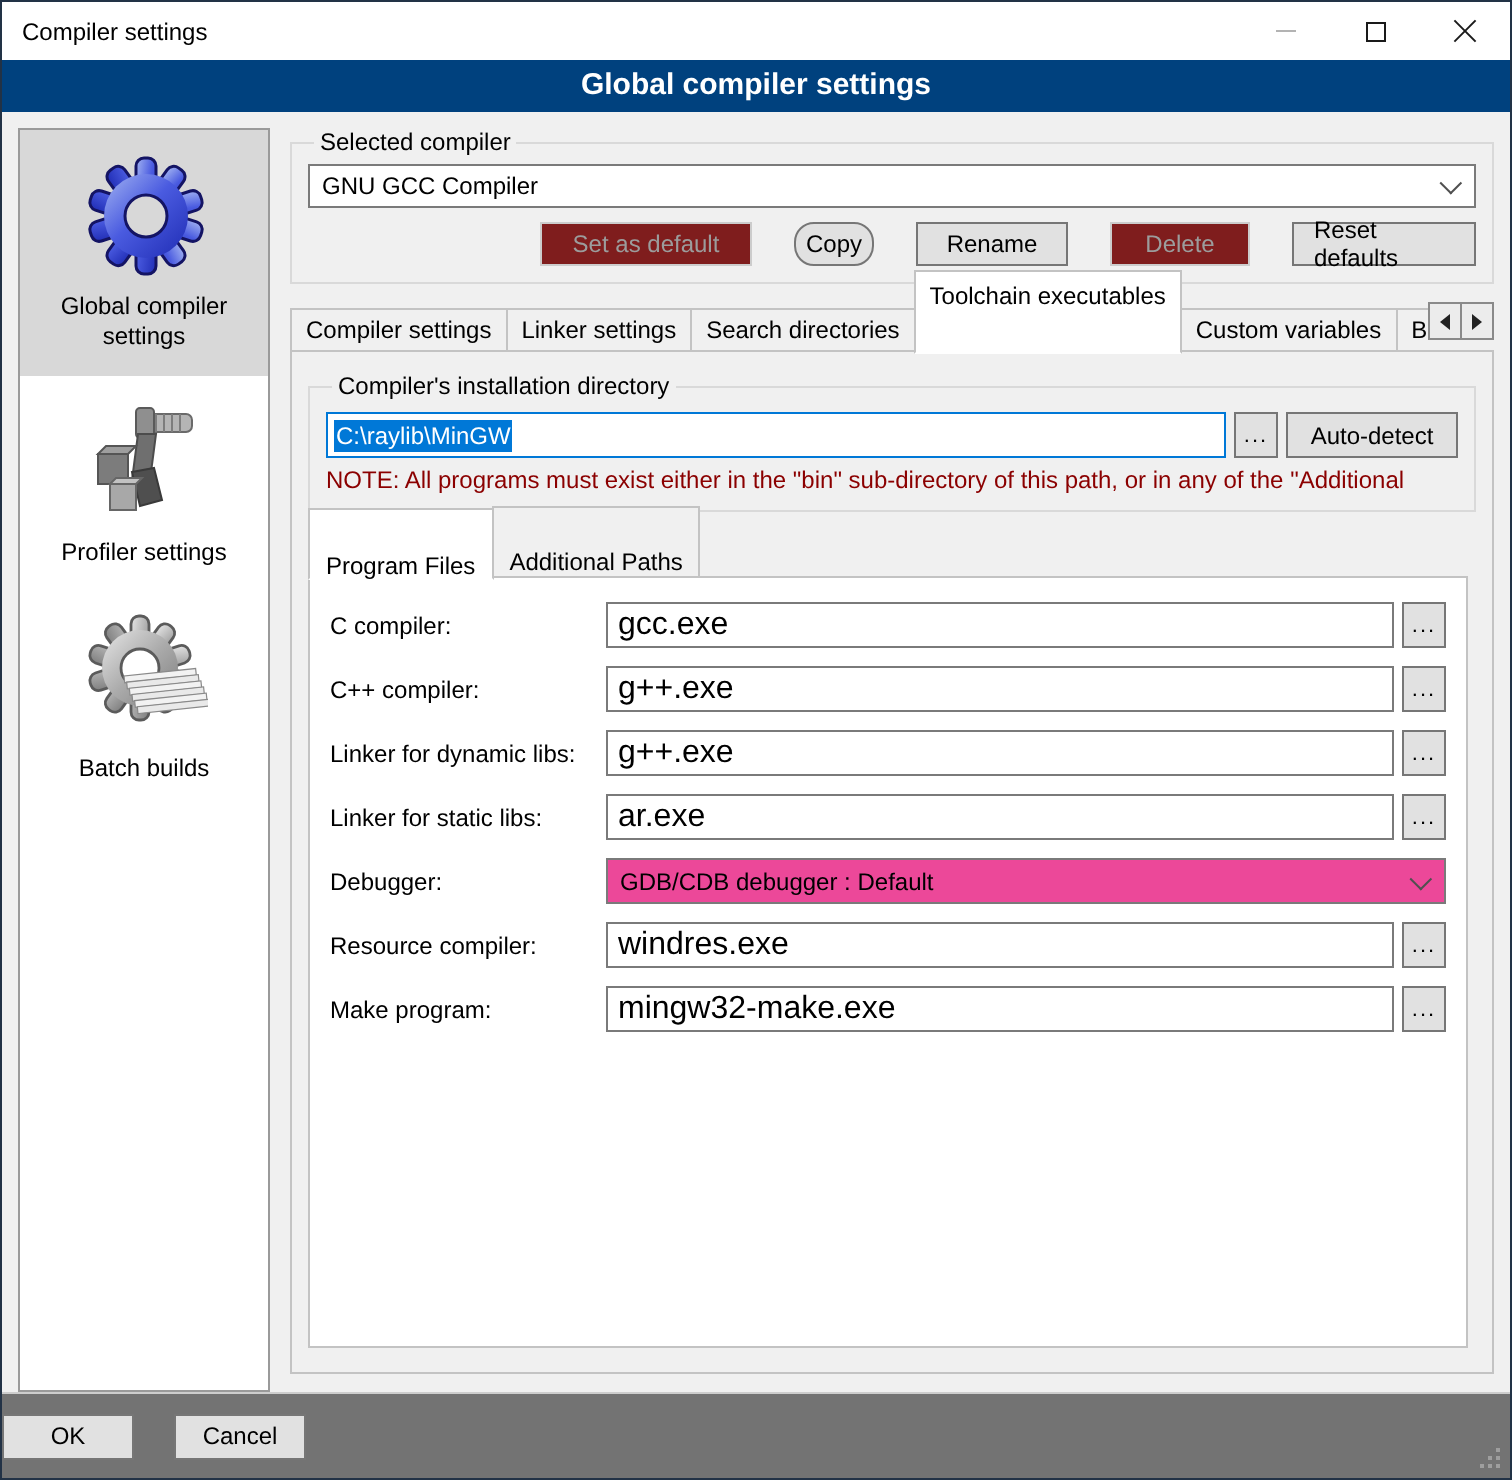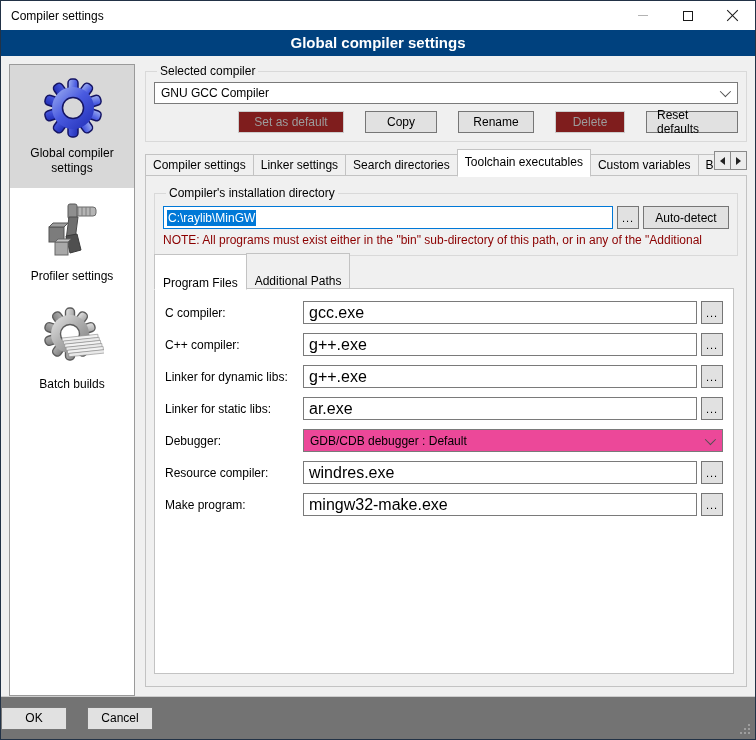--- a/index.html
+++ b/index.html
@@ -40,29 +40,29 @@
   legend{font-size:12px;padding:0 3px;margin-left:3px;}
 
   
   .combo{height:22px;border:1px solid #7a7a7a;background:#fff;display:flex;align-items:center;padding:0 6px;margin-top:2px;cursor:default;}
   .combo .combo-text{flex:1;overflow:hidden;white-space:nowrap;}
   .chevron{width:8px;height:8px;border-right:1.5px solid #505050;border-bottom:1.5px solid #505050;transform:rotate(45deg) translateY(-2px);margin-right:3px;}
   .btnrow{display:flex;justify-content:flex-end;gap:21px;margin-top:7px;}
   .btn{height:22px;background:#e1e1e1;border:1px solid #767676;font-family:"Liberation Sans",sans-serif;font-size:12px;color:#000;padding:0 10px;display:flex;align-items:center;justify-content:center;cursor:default;}
   .btn.disabled{background:#7f1d1d;border-color:#cccccc;color:#9c9c9c;}
   .btn.w-setdef{width:106px;}
-  .btn.w-copy{width:72px;}
+  .btn.w-copy{width:40px;border-radius:10px;}
   .btn.w-rename{width:76px;}
   .btn.w-delete{width:70px;}
   .btn.w-reset{width:92px;}
 
   
   .tabstrip{display:flex;align-items:flex-end;margin-top:8px;height:26px;position:relative;z-index:2;}
   .tab{height:22px;line-height:21px;padding:0 7px;background:#f0f0f0;border:1px solid #c3c3c3;margin-right:-1px;white-space:nowrap;cursor:default;flex-shrink:0;}
-  .tab.active{height:28px;line-height:25px;background:#fff;border-bottom:1px solid #fff;margin-bottom:-1px;position:relative;z-index:3;}
+  .tab.active{height:42px;line-height:25px;background:#fff;border-bottom:1px solid #fff;margin-bottom:-1px;position:relative;z-index:3;}
   .tab.clipped{flex:1;min-width:0;overflow:hidden;border-right:none;}
   .tabarrows{display:flex;align-self:flex-start;margin-top:1px;flex-shrink:0;}
   .arrowbtn{width:17px;height:19px;background:#ececec;border:1px solid #8a8a8a;display:flex;align-items:center;justify-content:center;margin-left:-1px;cursor:default;}
   .tri-left{width:0;height:0;border-top:4px solid transparent;border-bottom:4px solid transparent;border-right:5px solid #222;}
   .tri-right{width:0;height:0;border-top:4px solid transparent;border-bottom:4px solid transparent;border-left:5px solid #222;}
 
   
   .tabpanel{flex:1;border:1px solid #c3c3c3;margin-top:-1px;background:#f0f0f0;padding:10px 8px 12px 8px;display:flex;flex-direction:column;min-height:0;position:relative;z-index:1;}
 
   

